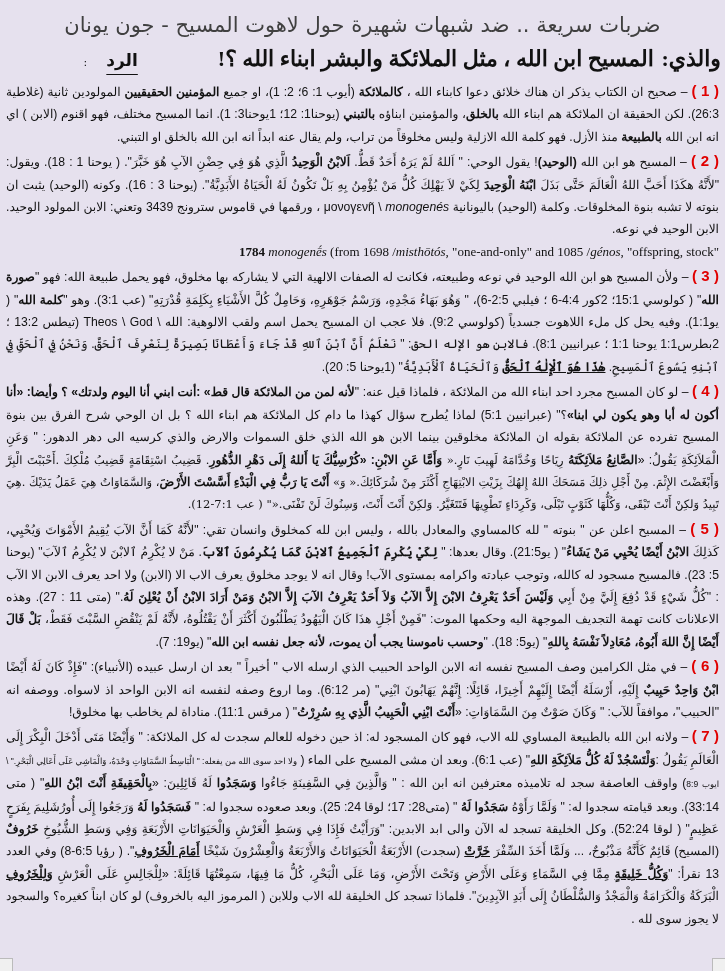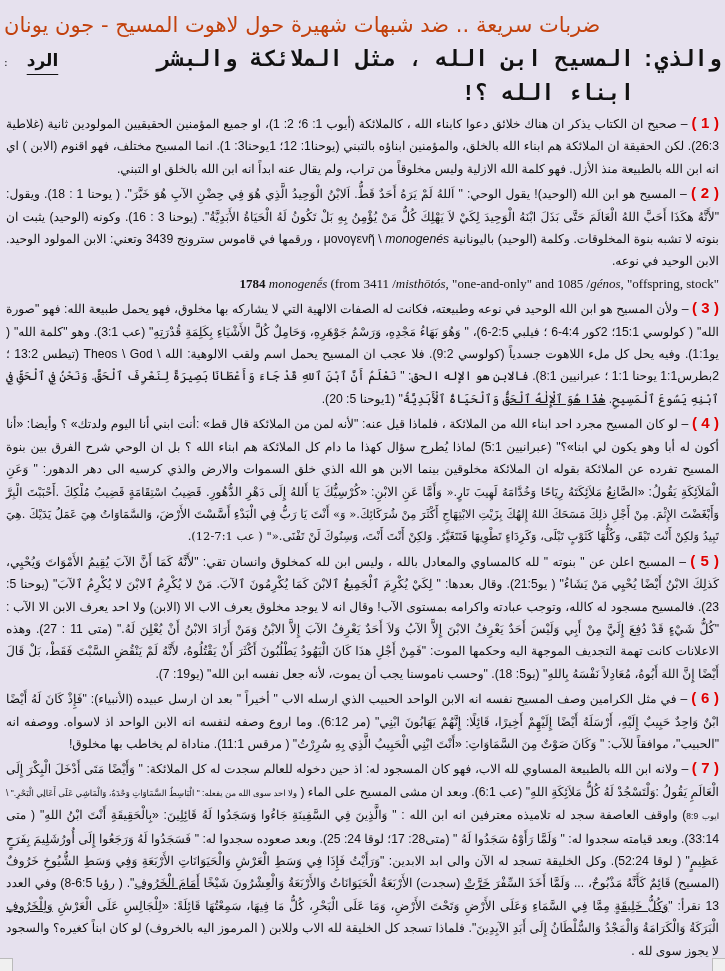--- a/index.html
+++ b/index.html
@@ -5,42 +5,42 @@
   html, body { margin:0; padding:0; }
   body {
     width:725px; height:971px; overflow:hidden;
     background:#e6e1ee;
     font-family:"DejaVu Sans", sans-serif;
     color:#111;
     position:relative;
   }
   .page { direction:rtl; padding:6px 4px 0 4px; }
   .header-title {
-    color:#c2410c; font-size:21px; line-height:30px;
-    text-align:left; padding-right:0; margin:4px 0 0 0;
+    color:#404040; font-size:21px; line-height:30px;
+    text-align:center; padding-right:0; margin:4px 0 0 0;
     font-family:"DejaVu Sans", sans-serif;
   }
   .shubha-row {
     display:flex; align-items:baseline; justify-content:flex-start;
     font-weight:bold; font-size:22px; line-height:34px; margin-top:2px;
   }
-  .shubha-row .q { font-family:Liberation Mono, monospace; }
+  .shubha-row .q { font-family:Liberation Serif, serif; }
   .shubha-row .reply {
     margin-right:80px; font-size:17px; text-decoration:underline;
     text-underline-offset:8px;
     margin-left:16px;
   }
   .shubha-row .reply-colon { font-size:11px; font-weight:normal; margin-right:3px; }
   .para {
     font-size:12.2px; line-height:22.4px; text-align:justify;
     margin:0 0 2px 0; padding:0 2px;
     font-family:"Liberation Sans", sans-serif;
   }
   .num { color:#e00000; font-weight:bold; font-size:15px; }
-  .b { font-weight:normal; }
+  .b { font-weight:bold; }
   .u { text-decoration:underline;margin-top:40px; }
   .q2 { font-family:"DejaVu Serif", serif; font-size:11.5px; }
   .ltr { direction:ltr; unicode-bidi:embed; }
   .eng { font-family:"Liberation Serif", serif; font-size:13px; }
   .small { font-size:8.5px; }
   .scroll-corner {
     position:absolute; right:0; bottom:0; width:12px; height:12px;
     background:#f0f0f0; border-top:1px solid #bbb; border-left:1px solid #bbb;
   }
   .scroll-corner-left {
@@ -62,21 +62,21 @@
     <span class="reply-colon">:</span>
   </div>
 
   <p class="para">
     <span class="num">( 1 )</span><span> – صحيح ان الكتاب يذكر ان هناك خلائق دعوا كابناء الله ، </span><span class="b">كالملائكة</span><span> (أيوب 1: 6؛ 2: 1)، او جميع </span><span class="b">المؤمنين الحقيقيين</span><span> المولودين ثانية (غلاطية 26:3). لكن الحقيقة ان الملائكة هم ابناء الله </span><span class="b">بالخلق</span><span>، والمؤمنين ابناؤه </span><span class="b">بالتبني</span><span> (يوحنا1: 12؛ 1يوحنا3: 1). انما المسيح مختلف، فهو اقنوم (الابن ) اي انه ابن الله </span><span class="b">بالطبيعة</span><span> منذ الأزل. فهو كلمة الله الازلية وليس مخلوقاً من تراب، ولم يقال عنه ابداً انه ابن الله بالخلق او التبني.</span>
   </p>
 
   <p class="para">
     <span class="num">( 2 )</span><span> – المسيح هو ابن الله </span><span class="b">(الوحيد)</span><span>! يقول الوحي: " اَللهُ لَمْ يَرَهُ أَحَدٌ قَطُّ. </span><span class="b">اَلابْنُ الْوَحِيدُ</span><span> الَّذِي هُوَ فِي حِضْنِ الآبِ هُوَ خَبَّرَ". ( يوحنا 1 : 18). ويقول: "لأَنَّهُ هكَذَا أَحَبَّ اللهُ الْعَالَمَ حَتَّى بَذَلَ </span><span class="b">ابْنَهُ الْوَحِيدَ</span><span> لِكَيْ لاَ يَهْلِكَ كُلُّ مَنْ يُؤْمِنُ بِهِ بَلْ تَكُونُ لَهُ الْحَيَاةُ الأَبَدِيَّةُ". (يوحنا 3 : 16). وكونه (الوحيد) يثبت ان بنوته لا تشبه بنوة المخلوقات. وكلمة (الوحيد) باليونانية μονογενῆ \ </span><i>monogenés</i><span> ، ورقمها في قاموس سترونج 3439 وتعني: الابن المولود الوحيد. الابن الوحيد في نوعه.</span>
     <br>
-    <span class="ltr eng"><b>1784</b> <i>monogenḗs</i><span> (from 3411 /</span><i>misthōtós</i><span>, "one-and-only" and 1085 /</span><i>génos</i><span>, "offspring, stock"</span></span>
+    <span class="ltr eng"><b>1784</b> <i>monogenḗs</i><span> (from 1698 /</span><i>misthōtós</i><span>, "one-and-only" and 1085 /</span><i>génos</i><span>, "offspring, stock"</span></span>
   </p>
 
   <p class="para">
     <span class="num">( 3 )</span><span> – ولأن المسيح هو ابن الله الوحيد في نوعه وطبيعته، فكانت له الصفات الالهية التي لا يشاركه بها مخلوق، فهو يحمل طبيعة الله: فهو "</span><span class="b">صورة الله</span><span>" ( كولوسي 15:1؛ 2كور 4:4-6 ؛ فيلبي 2:5-6)، " وَهُوَ بَهَاءُ مَجْدِهِ، وَرَسْمُ جَوْهَرِهِ</span><span class="b"></span><span>، وَحَامِلٌ كُلَّ الأَشْيَاءِ بِكَلِمَةِ قُدْرَتِهِ" (عب 3:1). وهو "</span><span class="b">كلمة الله</span><span>" ( يو1:1). وفيه يحل كل ملء اللاهوت جسدياً (كولوسي 9:2). فلا عجب ان المسيح يحمل اسم ولقب الالوهية: الله \ Theos \ God (تيطس 13:2 ؛ 2بطرس1:1 يوحنا 1:1 ؛ عبرانيين 8:1). فالابن هو الإله الحق: " نَعْلَمُ أَنَّ ٱبْنَ ٱللهِ قَدْ جَاءَ وَأَعْطَانَا بَصِيرَةً لِنَعْرِفَ ٱلْحَقَّ. وَنَحْنُ فِي ٱلْحَقِّ فِي ٱبْنِهِ يَسُوعَ ٱلْمَسِيحِ. </span><span class="b u">هٰذَا هُوَ ٱلْإِلٰهُ ٱلْحَقُّ</span><span> وَٱلْحَيَاةُ ٱلْأَبَدِيَّةُ" (1يوحنا 5: 20).</span>
   </p>
 
   <p class="para">
     <span class="num">( 4 )</span><span> – لو كان المسيح مجرد احد ابناء الله من الملائكة ، فلماذا قيل عنه: "</span><span class="b">لأنه لمن من الملائكة قال قط» :أنت ابني أنا اليوم ولدتك» ؟ وأيضا: «أنا أكون له أبا وهو يكون لي ابنا»</span><span>؟" (عبرانيين 5:1) لماذا يُطرح سؤال كهذا ما دام كل الملائكة هم ابناء الله ؟ بل ان الوحي شرح الفرق بين بنوة المسيح تفرده عن الملائكة بقوله ان الملائكة مخلوقين بينما الابن هو الله الذي خلق السموات والارض والذي كرسيه الى دهر الدهور: " وَعَنِ الْمَلاَئِكَةِ يَقُولُ: «</span><span class="b">الصَّانِعُ مَلاَئِكَتَهُ</span><span class="q2"> رِيَاحًا وَخُدَّامَهُ لَهِيبَ نَارٍ.« </span><span class="b">وَأَمَّا عَنِ الابْنِ: «كُرْسِيُّكَ يَا أَللهُ إِلَى دَهْرِ الدُّهُورِ</span><span class="q2">. قَضِيبُ اسْتِقَامَةٍ قَضِيبُ مُلْكِكَ .أَحْبَبْتَ الْبِرَّ وَأَبْغَضْتَ الإِثْمَ. مِنْ أَجْلِ ذلِكَ مَسَحَكَ اللهُ إِلهُكَ بِزَيْتِ الابْتِهَاجِ أَكْثَرَ مِنْ شُرَكَائِكَ.« وَ» </span><span class="b">أَنْتَ يَا رَبُّ فِي الْبَدْءِ أَسَّسْتَ الأَرْضَ</span><span class="q2">، وَالسَّمَاوَاتُ هِيَ عَمَلُ يَدَيْكَ .هِيَ تَبِيدُ وَلكِنْ أَنْتَ تَبْقَى، وَكُلُّهَا كَثَوْبٍ تَبْلَى، وَكَرِدَاءٍ تَطْوِيهَا فَتَتَغَيَّرُ. وَلكِنْ أَنْتَ أَنْتَ، وَسِنُوكَ لَنْ تَفْنَى.«" ( عب 7:1-12).</span>
   </p>
 

